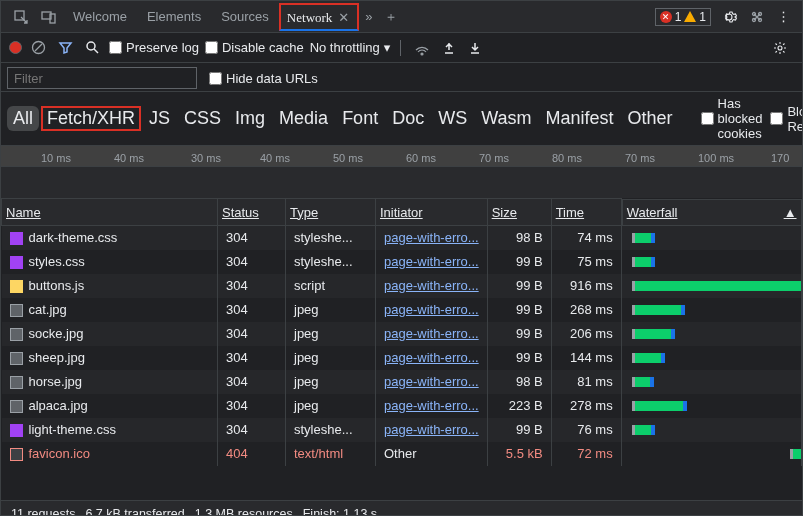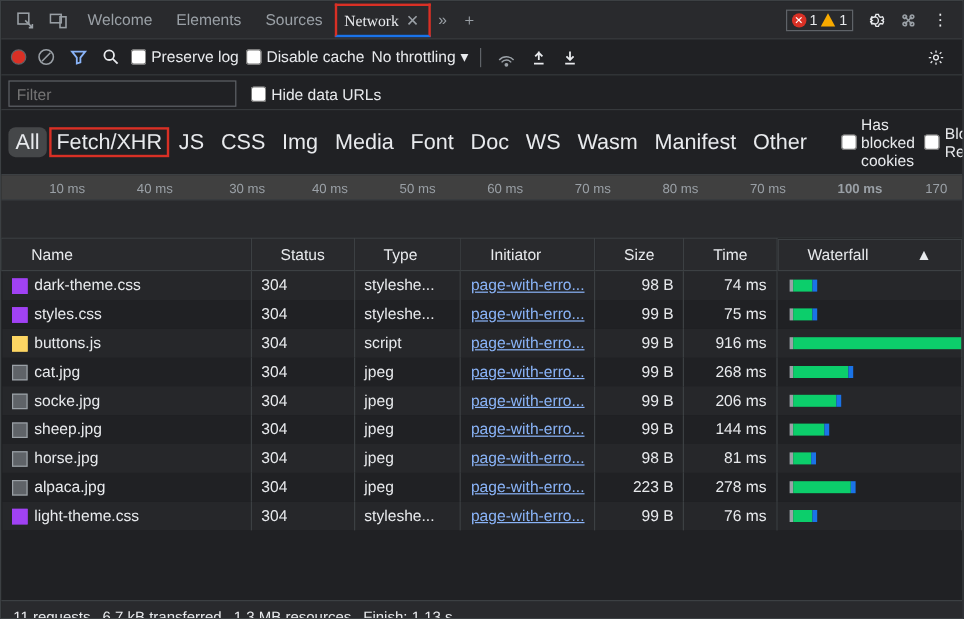--- a/index.html
+++ b/index.html
@@ -81,21 +81,21 @@
     height:52px;background:#404040;border-bottom:1px solid #3c4043;position:relative;
     font-size:11px;color:#9aa0a6;
   }
   .timeline .tick{position:absolute;top:6px;}
   .timeline-strip{position:absolute;top:20px;left:0;right:0;height:32px;background:#292a2d;border-top:1px solid #3c4043;}
   
   .table-wrap{height:302px;overflow:auto;}
   table{width:100%;border-collapse:collapse;font-size:13px;}
   th{
     text-align:left;background:#292a2d;border:1px solid #3c4043;
-    padding:5px 24px;font-weight:400;position:sticky;top:0;
+    padding:5px 4px;font-weight:400;position:sticky;top:0;text-decoration:underline;
   }
   th.waterfall{display:flex;justify-content:space-between;align-items:center;gap:40px;}
   td{padding:3px 8px;border-right:1px solid #3c4043;white-space:nowrap;overflow:hidden;text-overflow:ellipsis;}
   tbody tr{background:#202124;}
   tbody tr:nth-child(odd){background:#26272a;}
   td.num{text-align:right;}
   a.init{color:#8ab4f8;text-decoration:underline;cursor:pointer;}
   .err{color:#f28b82;}
   .file-icon{display:inline-block;width:13px;height:13px;margin-right:6px;vertical-align:middle;border:1px solid #5f6368;background:#3c4043;}
   .fi-css{background:#a142f4;border-color:#a142f4;}
@@ -254,21 +254,21 @@
   <div id="ticks">
       <span class="tick" style="left: 40px;">10 ms</span>
       <span class="tick" style="left: 113px;">40 ms</span>
       <span class="tick" style="left: 190px;">30 ms</span>
       <span class="tick" style="left: 259px;">40 ms</span>
       <span class="tick" style="left: 332px;">50 ms</span>
       <span class="tick" style="left: 405px;">60 ms</span>
       <span class="tick" style="left: 478px;">70 ms</span>
       <span class="tick" style="left: 551px;">80 ms</span>
       <span class="tick" style="left: 624px;">70 ms</span>
-      <span class="tick" style="left: 697px; font-weight: bold;">100 ms</span>
+      <span class="tick" style="left: 697px;">100 ms</span>
       <span class="tick" style="left: 770px;">170</span>
     </div>
   <div class="timeline-strip"></div>
 </div>
 
 <div class="table-wrap">
 <table>
   <colgroup>
     <col style="width:216px">
         <col style="width:68px">
@@ -420,20 +420,35 @@
           <td class="num">99 B</td>
           <td class="num">76 ms</td>
           <td>
             <div class="wf-cell">
               <span class="wf-wait" style="left:2px;width:3px"></span>
               <span class="wf-bar" style="left:5px;width:16px"></span>
               <span class="wf-blue" style="left:21px;width:4px"></span>
             </div>
           </td>
         </tr>
+        <tr>
+          <td class="err"><span class="file-icon fi-ico"></span><span>favicon.ico</span></td>
+          <td class="err">404</td>
+          <td class="err">text/html</td>
+          <td><span>Other</span></td>
+          <td class="num err">5.5 kB</td>
+          <td class="num err">72 ms</td>
+          <td>
+            <div class="wf-cell">
+              <span class="wf-wait" style="left:160px;width:3px"></span>
+              <span class="wf-bar" style="left:163px;width:8px"></span>
+              <span class="wf-blue" style="left:171px;width:4px"></span>
+            </div>
+          </td>
+        </tr>
       </tbody>
 </table>
 </div>
 
 <div class="status-bar">
   <span>11 requests</span>
   <span>6.7 kB transferred</span>
   <span>1.3 MB resources</span>
   <span>Finish: 1.13 s</span>
 </div>

